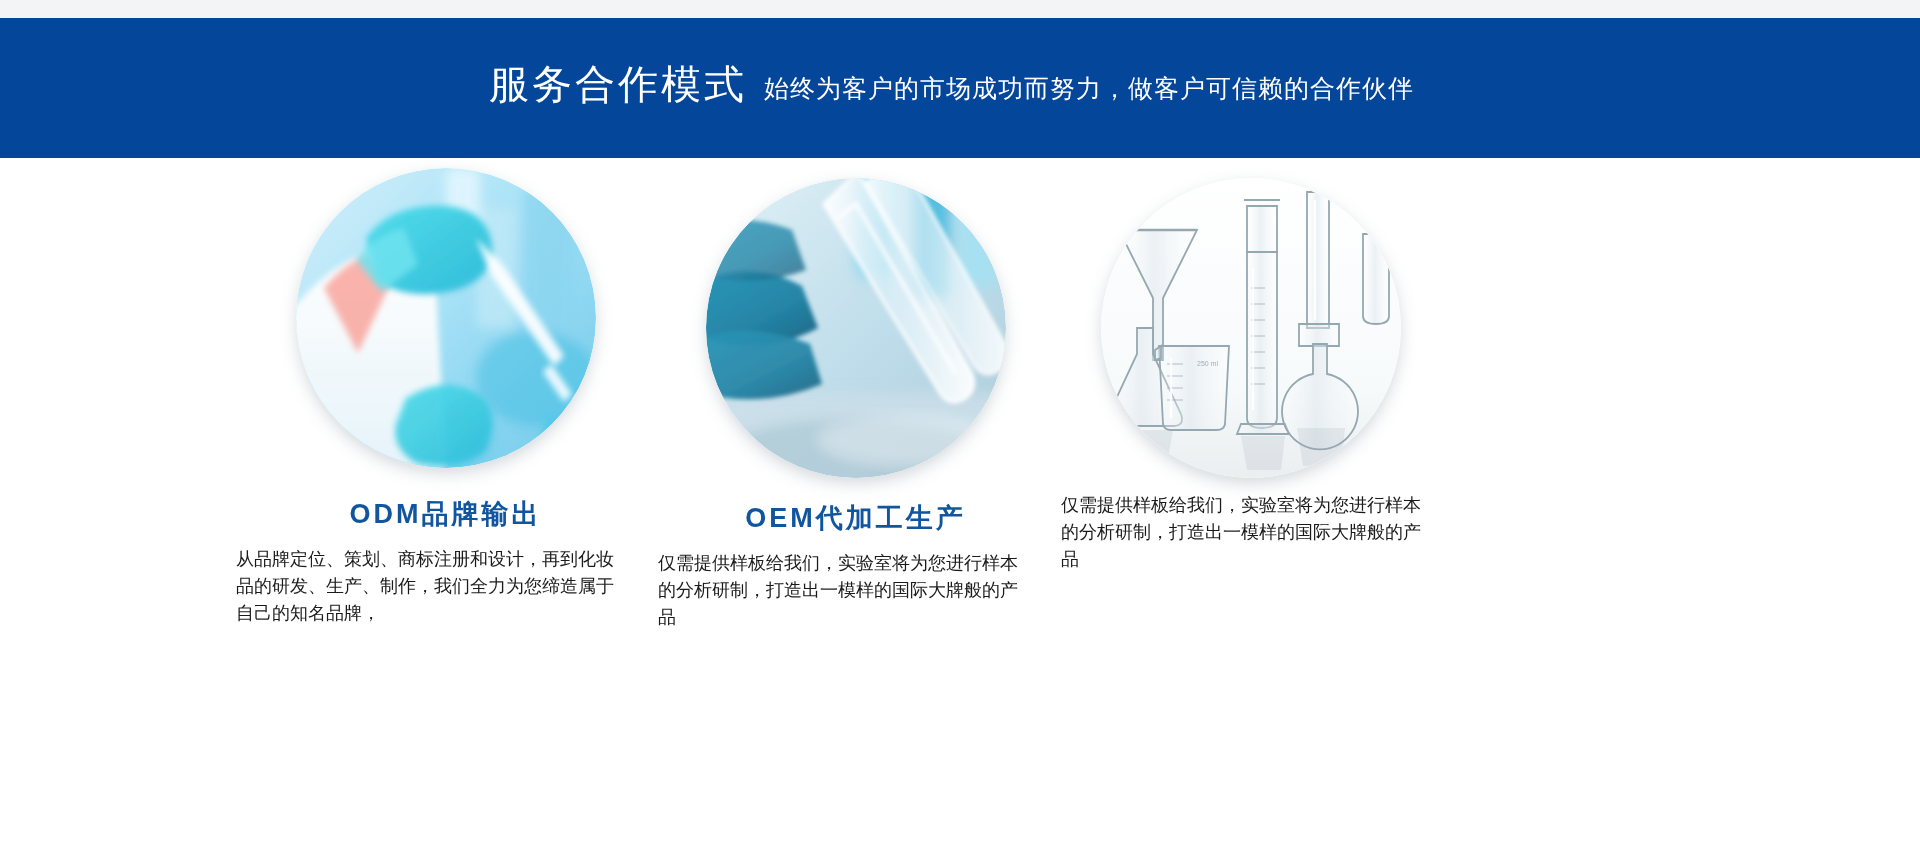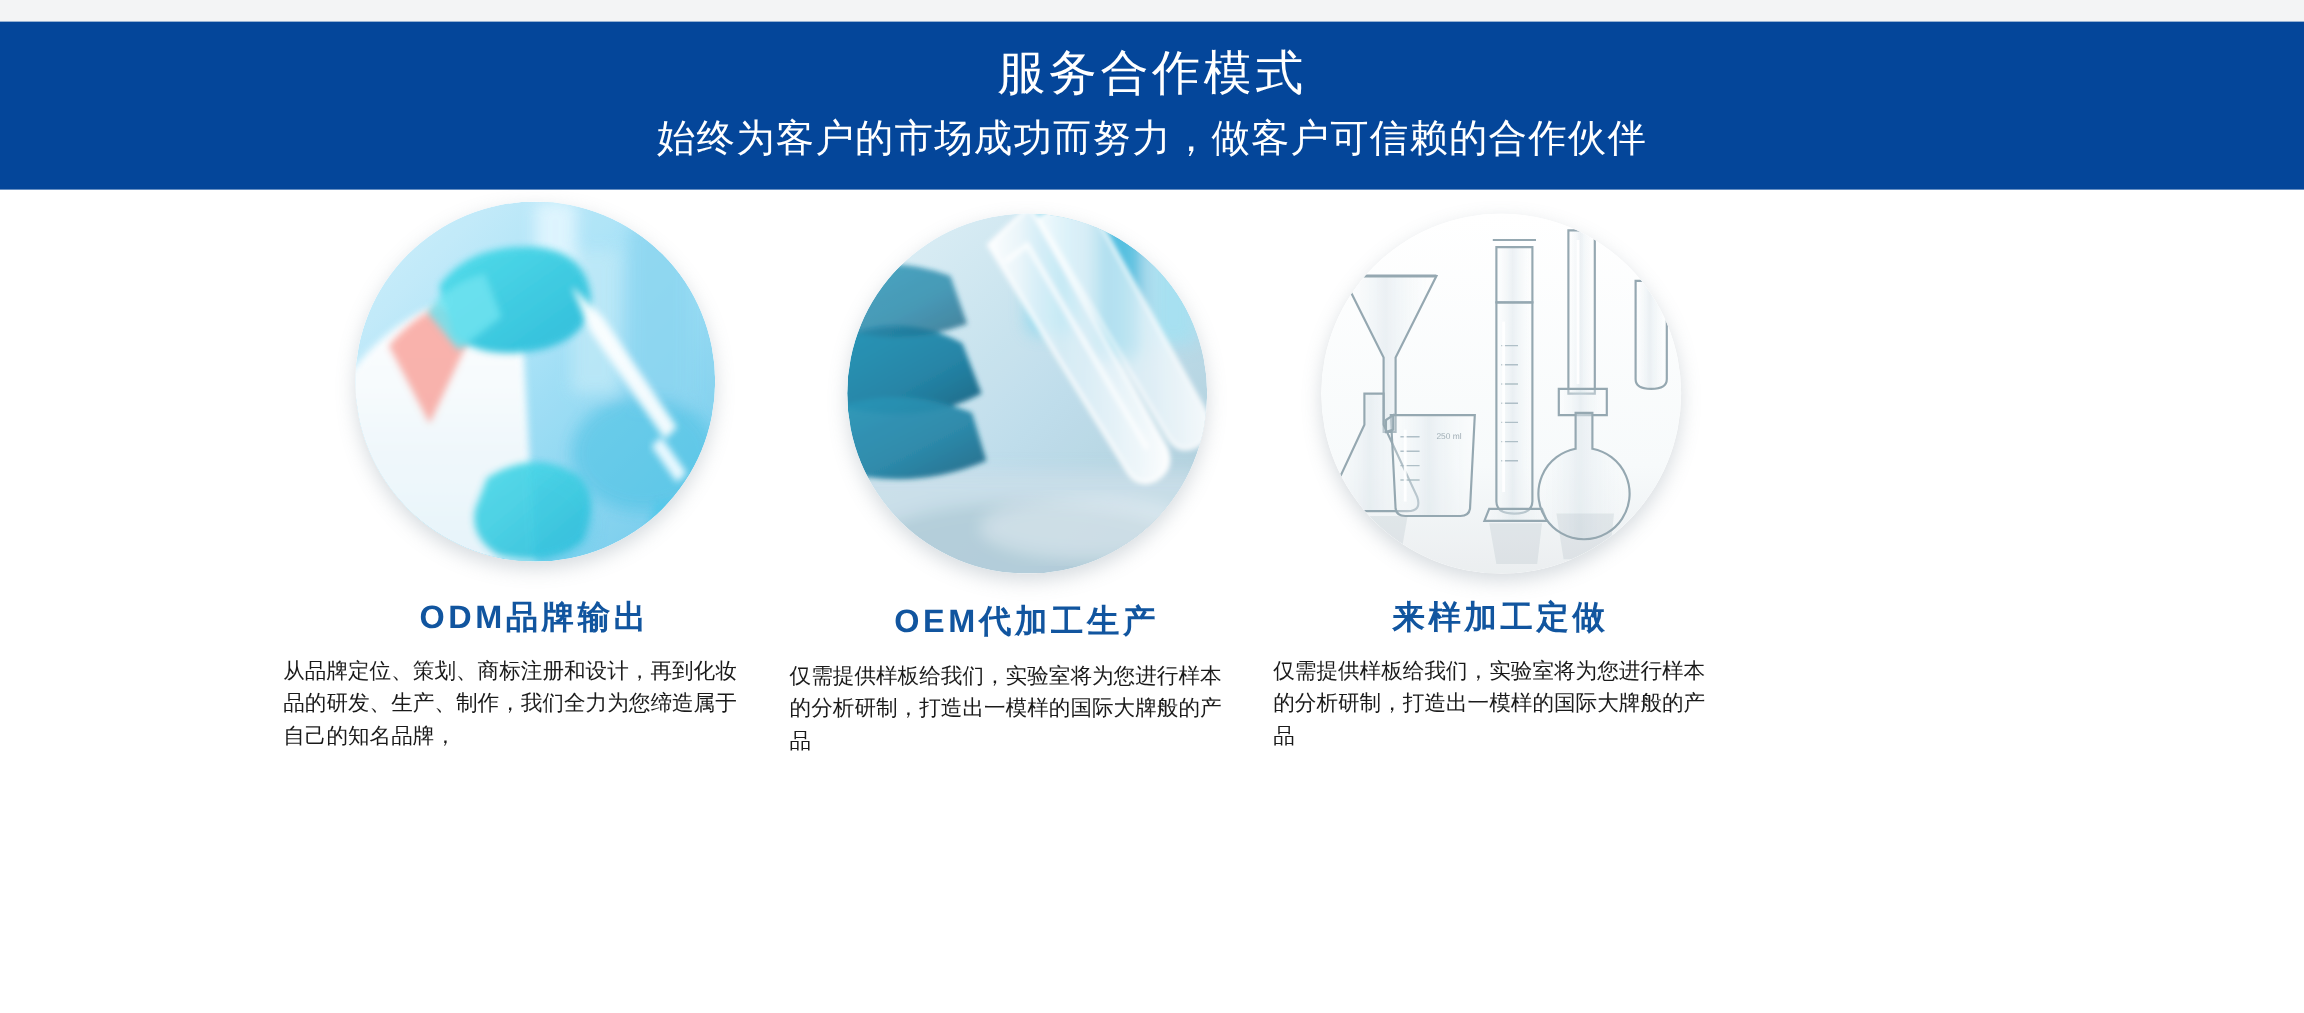--- a/index.html
+++ b/index.html
@@ -16,40 +16,40 @@
   
   .top-strip{
     position:absolute;left:0;top:0;width:1920px;height:18px;
     background:#f3f4f5;
   }
 
   
   .header-band{
     position:absolute;left:0;top:18px;width:1920px;height:140px;
     background:#04469a;
-    display:flex;flex-direction:column;
+    display:flex;flex-direction:row;
     align-items:center;justify-content:center;
     box-sizing:border-box;
   }
   .header-title{
     color:#ffffff;
     font-size:40px;
     font-weight:400;
     letter-spacing:3px;
     line-height:1.15;
     margin:0 0 8px 0;
     white-space:nowrap;
   }
   .header-subtitle{
     color:#ffffff;
-    font-size:32px;
+    font-size:25px;
     font-weight:400;
     letter-spacing:1px;
     line-height:1.2;
-    margin:4px;
+    margin:17px;
     white-space:nowrap;
   }
 
   
   .cards{
     position:absolute;
     left:0;top:156px;width:1920px;height:549px;
     display:flex;
     justify-content:flex-start;
     padding-left:258px;
@@ -300,20 +300,19 @@
 
             <g opacity=".18">
               <path d="M16 252 L72 252 L66 286 L24 286 Z" fill="#8fa3ad"></path>
               <path d="M140 258 L184 258 L180 292 L146 292 Z" fill="#8fa3ad"></path>
               <path d="M196 250 L244 250 L240 288 L202 288 Z" fill="#8fa3ad"></path>
             </g>
             <rect x="0" y="0" width="300" height="300" fill="#ffffff" opacity=".06"></rect>
           </svg>
         </div>
       </div>
-      <div class="card-title">来样加工定做</div>
       <div class="card-body">
         <p>仅需提供样板给我们，实验室将为您进行样本的分析研制，打造出一模样的国际大牌般的产品</p>
       </div>
     </div>
 
   </div>
 </div>
 
 </body></html>

